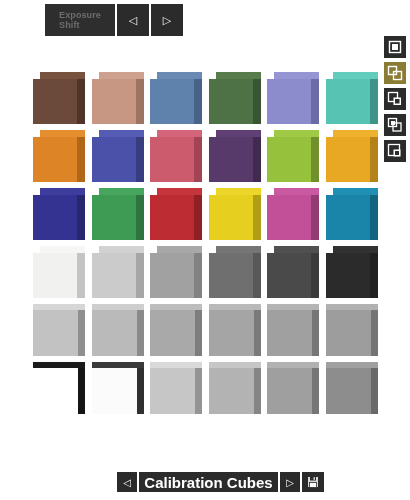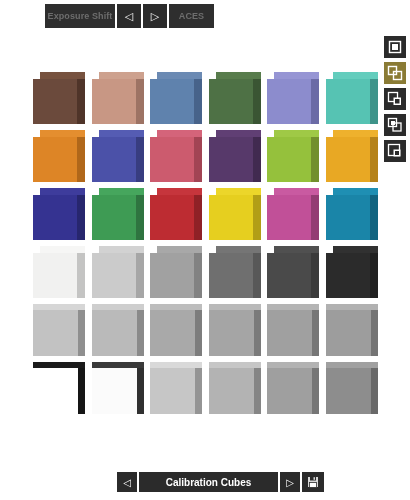--- a/index.html
+++ b/index.html
@@ -30,21 +30,21 @@
   .tb-btn {
     background: #2b2b2b;
     color: #ffffff;
     font-size: 9px;
     font-weight: bold;
     display: flex;
     align-items: center;
     justify-content: center;
     letter-spacing: 0.1px;
     border: none;
-    padding: 0;
+    padding: 16px;
     box-sizing: border-box;
     user-select: none;
   }
   .tb-btn.disabled {
     color: #6d6d6d;
     background: #2e2e2e;
   }
   .tb-exposure { width: 70px; }
   .tb-arrow { width: 24px; font-size: 11px; font-weight: normal; }
   .tb-title { flex: 1 1 auto; }
@@ -147,21 +147,21 @@
     top: 472px;
     width: 207px;
     height: 20px;
     display: flex;
     gap: 2px;
     align-items: stretch;
   }
   .bb-btn {
     background: #2b2b2b;
     color: #ffffff;
-    font-size: 10px;
+    font-size: 15px;
     font-weight: bold;
     display: flex;
     align-items: center;
     justify-content: center;
     border: none;
     padding: 0;
     box-sizing: border-box;
     user-select: none;
   }
   .bb-arrow { width: 20px; font-size: 10px; font-weight: normal; }
@@ -169,21 +169,20 @@
   .bb-save { width: 22px; }
   .bb-save svg { display: block; }
 </style>
 </head>
 <body>
 
 <div id="top-toolbar">
   <div class="tb-btn tb-exposure disabled">Exposure Shift</div>
   <div class="tb-btn tb-arrow">◁</div>
   <div class="tb-btn tb-arrow">▷</div>
-  <div class="tb-btn tb-aces disabled">ACES</div>
 </div>
 
 <div id="icon-rail">
     <div class="rail-btn">
       <span>
         <svg width="16" height="16" viewBox="0 0 16 16">
           <rect x="2.5" y="2.5" width="11" height="11" fill="none" stroke="#ffffff" stroke-width="1.4"></rect>
           <rect x="5" y="5" width="6" height="6" fill="#ffffff"></rect>
         </svg>
       </span>

